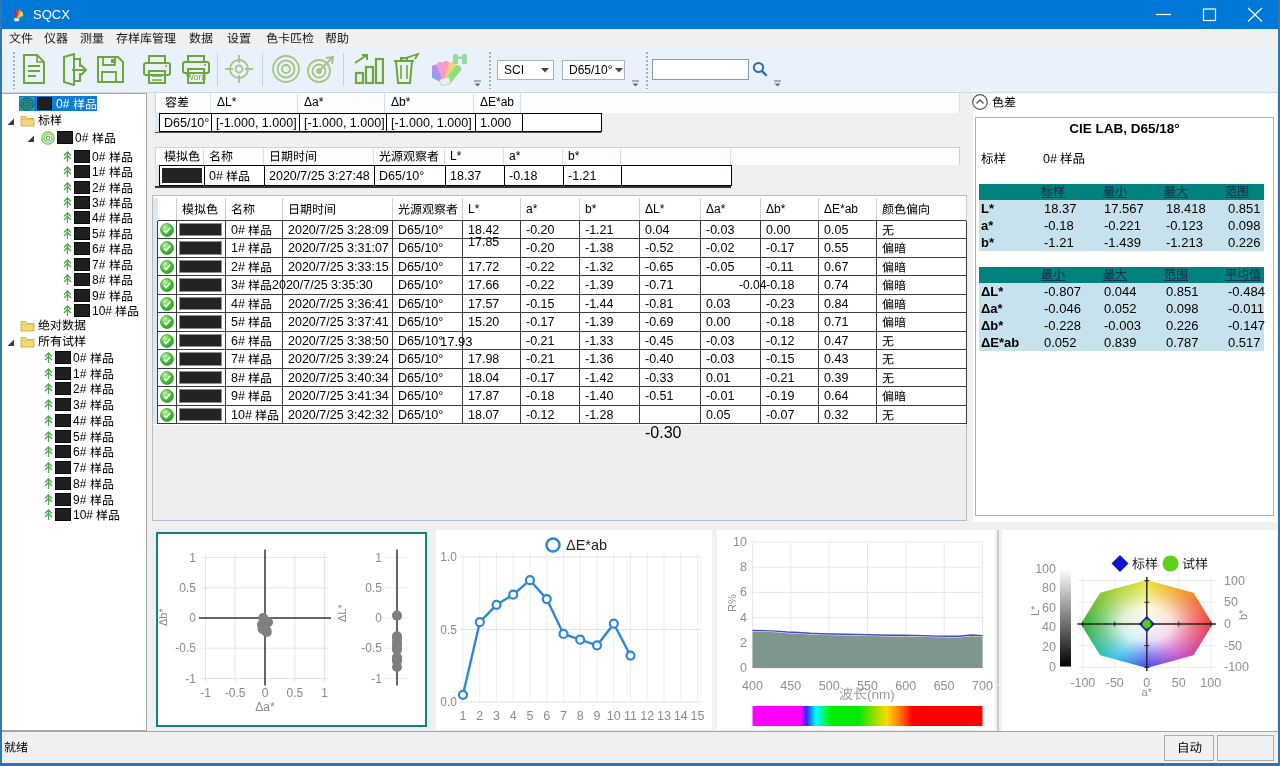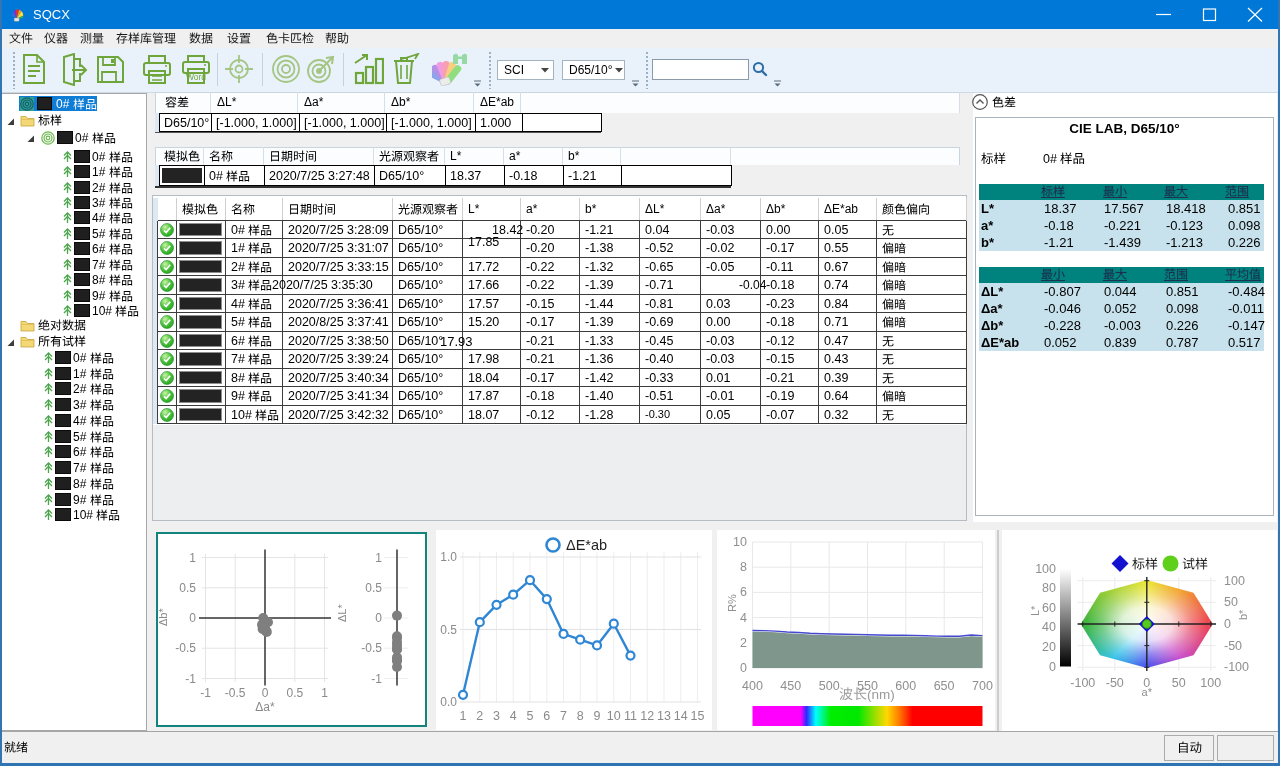--- a/index.html
+++ b/index.html
@@ -838,21 +838,21 @@
   </svg>
 <div class="abs" style="left:179px;top:223px;width:43px;height:13px;background:#232323;border:1px solid #8f8f8f"></div>
 <div class="abs" style="left:231px;top:223px;font-size:12.5px;white-space:nowrap">0# <svg class="cjs" style="vertical-align:-1.6px" width="24" height="12" viewBox="0 0 24 12">
       <g fill="#000000" transform="translate(0,10.6) scale(0.012,-0.012)">
         <use href="#u6837" x="0"></use>
         <use href="#u54C1" x="1000"></use>
       </g>
     </svg></div>
 <div class="abs" style="left:288px;top:223px;font-size:12.5px;white-space:nowrap">2020/7/25 3:28:09</div>
 <div class="abs" style="left:398px;top:223px;font-size:12.5px;white-space:nowrap">D65/10°</div>
-<div class="abs" style="left:492px;top:223px;font-size:12.5px;white-space:nowrap">18.42</div>
+<div class="abs" style="left:468px;top:223px;font-size:12.5px;white-space:nowrap">18.42</div>
 <div class="abs" style="left:526px;top:223px;font-size:12.5px;white-space:nowrap">-0.20</div>
 <div class="abs" style="left:585px;top:223px;font-size:12.5px;white-space:nowrap">-1.21</div>
 <div class="abs" style="left:645px;top:223px;font-size:12.5px;white-space:nowrap">0.04</div>
 <div class="abs" style="left:706px;top:223px;font-size:12.5px;white-space:nowrap">-0.03</div>
 <div class="abs" style="left:766px;top:223px;font-size:12.5px;white-space:nowrap">0.00</div>
 <div class="abs" style="left:824px;top:223px;font-size:12.5px;white-space:nowrap">0.05</div>
 <div class="abs" style="left:882px;top:223px;font-size:12.5px;white-space:nowrap"><svg class="cjs" style="vertical-align:-1.6px" width="12" height="12" viewBox="0 0 12 12">
       <g fill="#000000" transform="translate(0,10.6) scale(0.012,-0.012)">
         <use href="#u65E0" x="0"></use>
       </g>
@@ -1040,21 +1040,21 @@
     <circle cx="7" cy="7" r="6.5" fill="url(#chkg)" stroke="#1d8a2a" stroke-width="0.6"></circle>
     <path d="M4 7.4 L6.1 9.5 L10.2 4.7" stroke="#fff" stroke-width="1.7" fill="none"></path>
   </svg>
 <div class="abs" style="left:179px;top:315px;width:43px;height:14px;background:#232323;border:1px solid #8f8f8f"></div>
 <div class="abs" style="left:231px;top:315px;font-size:12.5px;white-space:nowrap">5# <svg class="cjs" style="vertical-align:-1.6px" width="24" height="12" viewBox="0 0 24 12">
       <g fill="#000000" transform="translate(0,10.6) scale(0.012,-0.012)">
         <use href="#u6837" x="0"></use>
         <use href="#u54C1" x="1000"></use>
       </g>
     </svg></div>
-<div class="abs" style="left:288px;top:315px;font-size:12.5px;white-space:nowrap">2020/8/25 3:37:41</div>
+<div class="abs" style="left:288px;top:315px;font-size:12.5px;white-space:nowrap">2020/7/25 3:37:41</div>
 <div class="abs" style="left:398px;top:315px;font-size:12.5px;white-space:nowrap">D65/10°</div>
 <div class="abs" style="left:468px;top:315px;font-size:12.5px;white-space:nowrap">15.20</div>
 <div class="abs" style="left:526px;top:315px;font-size:12.5px;white-space:nowrap">-0.17</div>
 <div class="abs" style="left:585px;top:315px;font-size:12.5px;white-space:nowrap">-1.39</div>
 <div class="abs" style="left:645px;top:315px;font-size:12.5px;white-space:nowrap">-0.69</div>
 <div class="abs" style="left:706px;top:315px;font-size:12.5px;white-space:nowrap">0.00</div>
 <div class="abs" style="left:766px;top:315px;font-size:12.5px;white-space:nowrap">-0.18</div>
 <div class="abs" style="left:824px;top:315px;font-size:12.5px;white-space:nowrap">0.71</div>
 <div class="abs" style="left:882px;top:315px;font-size:12.5px;white-space:nowrap"><svg class="cjs" style="vertical-align:-1.6px" width="24" height="12" viewBox="0 0 24 12">
       <g fill="#000000" transform="translate(0,10.6) scale(0.012,-0.012)">
@@ -1247,21 +1247,21 @@
       <g fill="#000000" transform="translate(0,10.6) scale(0.012,-0.012)">
         <use href="#u6837" x="0"></use>
         <use href="#u54C1" x="1000"></use>
       </g>
     </svg></div>
 <div class="abs" style="left:288px;top:408px;font-size:12.5px;white-space:nowrap">2020/7/25 3:42:32</div>
 <div class="abs" style="left:398px;top:408px;font-size:12.5px;white-space:nowrap">D65/10°</div>
 <div class="abs" style="left:468px;top:408px;font-size:12.5px;white-space:nowrap">18.07</div>
 <div class="abs" style="left:526px;top:408px;font-size:12.5px;white-space:nowrap">-0.12</div>
 <div class="abs" style="left:585px;top:408px;font-size:12.5px;white-space:nowrap">-1.28</div>
-<div class="abs" style="left:645px;top:408px;font-size:11px;white-space:nowrap">-0.30</div>
+<div class="abs" style="left:645px;top:424px;font-size:16px;white-space:nowrap">-0.30</div>
 <div class="abs" style="left:706px;top:408px;font-size:12.5px;white-space:nowrap">0.05</div>
 <div class="abs" style="left:766px;top:408px;font-size:12.5px;white-space:nowrap">-0.07</div>
 <div class="abs" style="left:824px;top:408px;font-size:12.5px;white-space:nowrap">0.32</div>
 <div class="abs" style="left:882px;top:408px;font-size:12.5px;white-space:nowrap"><svg class="cjs" style="vertical-align:-1.6px" width="12" height="12" viewBox="0 0 12 12">
       <g fill="#000000" transform="translate(0,10.6) scale(0.012,-0.012)">
         <use href="#u65E0" x="0"></use>
       </g>
     </svg></div>
 <div class="panel" style="left:973px;top:93px;width:304px;height:429px"></div>
 <svg class="abs" style="left:972px;top:94px" width="16" height="16" viewBox="0 0 16 16">
@@ -1270,21 +1270,21 @@
   </svg>
 <div class="abs" style="left:992px;top:96px">
     <svg class="cjs" style="display:block" width="24" height="12" viewBox="0 0 24 12">
       <g fill="#000000" transform="translate(0,10.6) scale(0.012,-0.012)">
         <use href="#u8272" x="0"></use>
         <use href="#u5DEE" x="1000"></use>
       </g>
     </svg>
   </div>
 <div class="abs" style="left:975px;top:117px;width:299px;height:399px;border:1px solid #aab4bd;background:#fff"></div>
-<div class="abs" style="left:975px;top:121px;width:299px;text-align:center;font-size:13.5px;font-weight:bold">CIE LAB, D65/10°</div>
+<div class="abs" style="left:975px;top:121px;width:299px;text-align:center;font-size:13.5px;font-weight:bold">CIE LAB, D65/18°</div>
 <div class="abs" style="left:981px;top:152px">
     <svg class="cjs" style="display:block" width="25" height="13" viewBox="0 0 25 13">
       <g fill="#000000" transform="translate(0,11.0) scale(0.0125,-0.0125)">
         <use href="#u6807" x="0"></use>
         <use href="#u6837" x="1000"></use>
       </g>
     </svg>
   </div>
 <div class="abs" style="left:1043px;top:152px;font-size:12.5px;white-space:nowrap">0# <svg class="cjs" style="vertical-align:-1.6px" width="25" height="13" viewBox="0 0 25 13">
       <g fill="#000000" transform="translate(0,11.0) scale(0.0125,-0.0125)">

